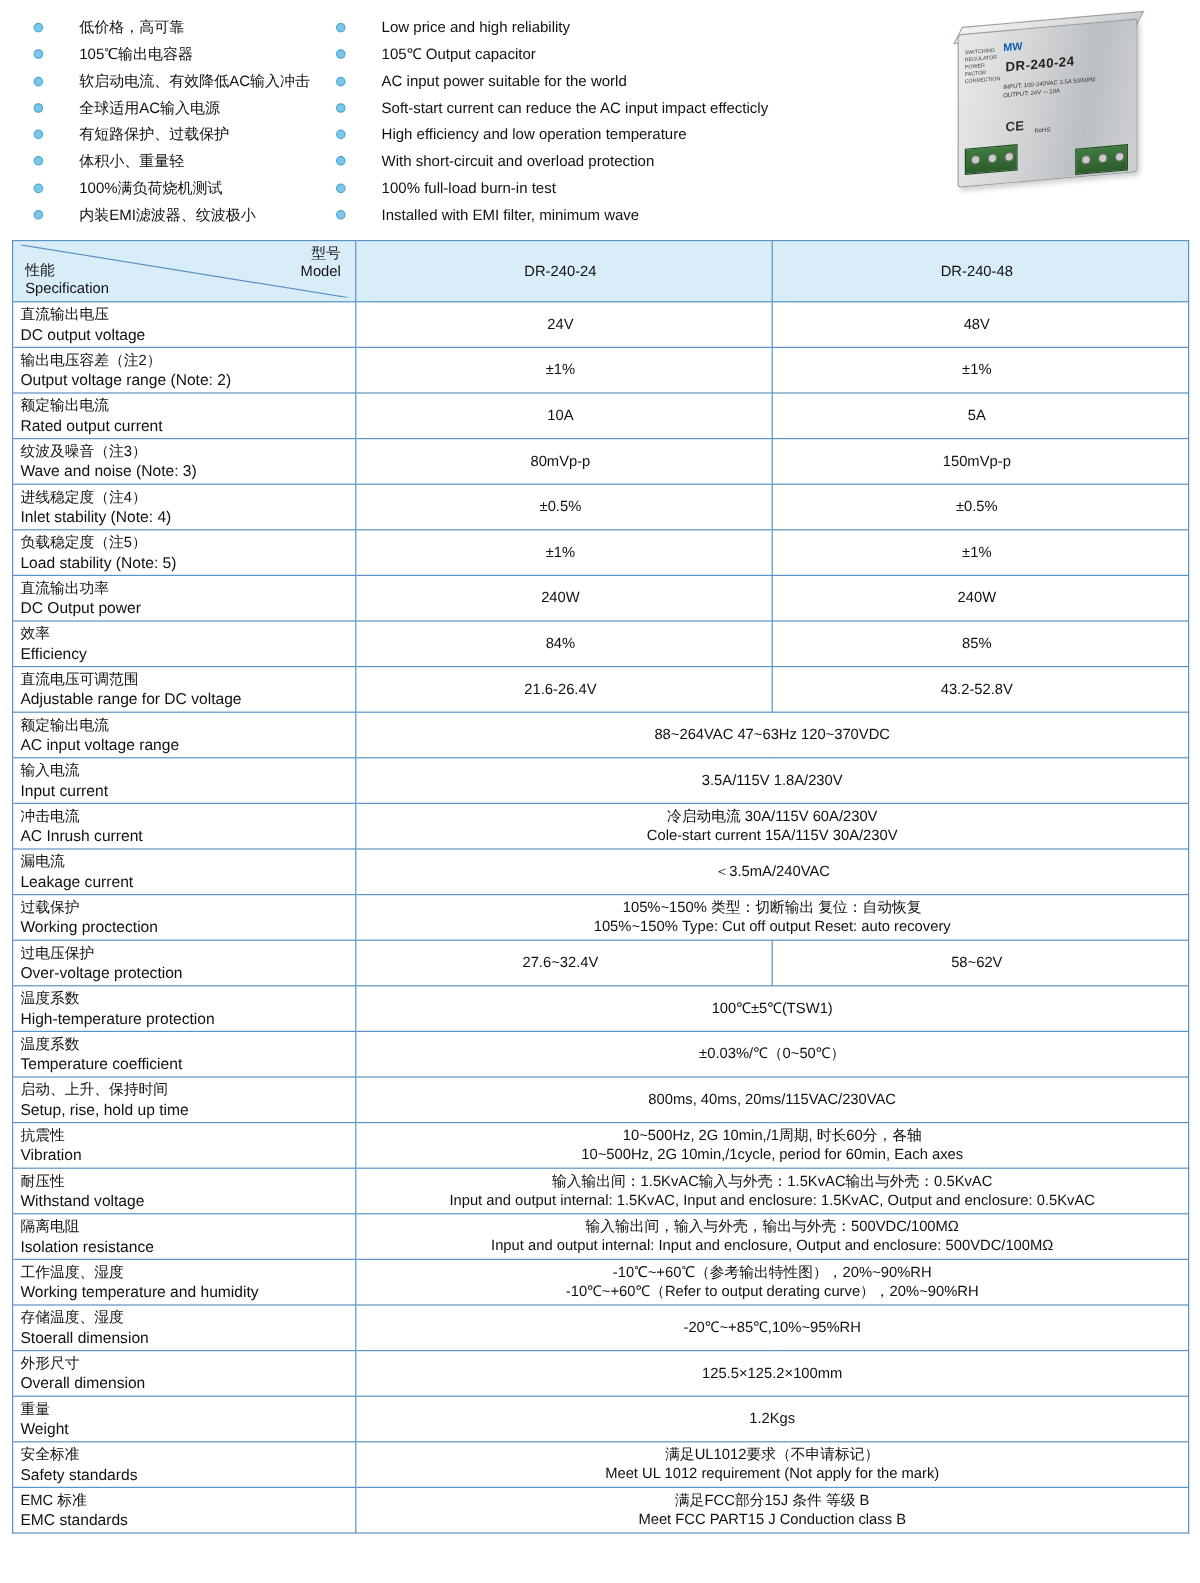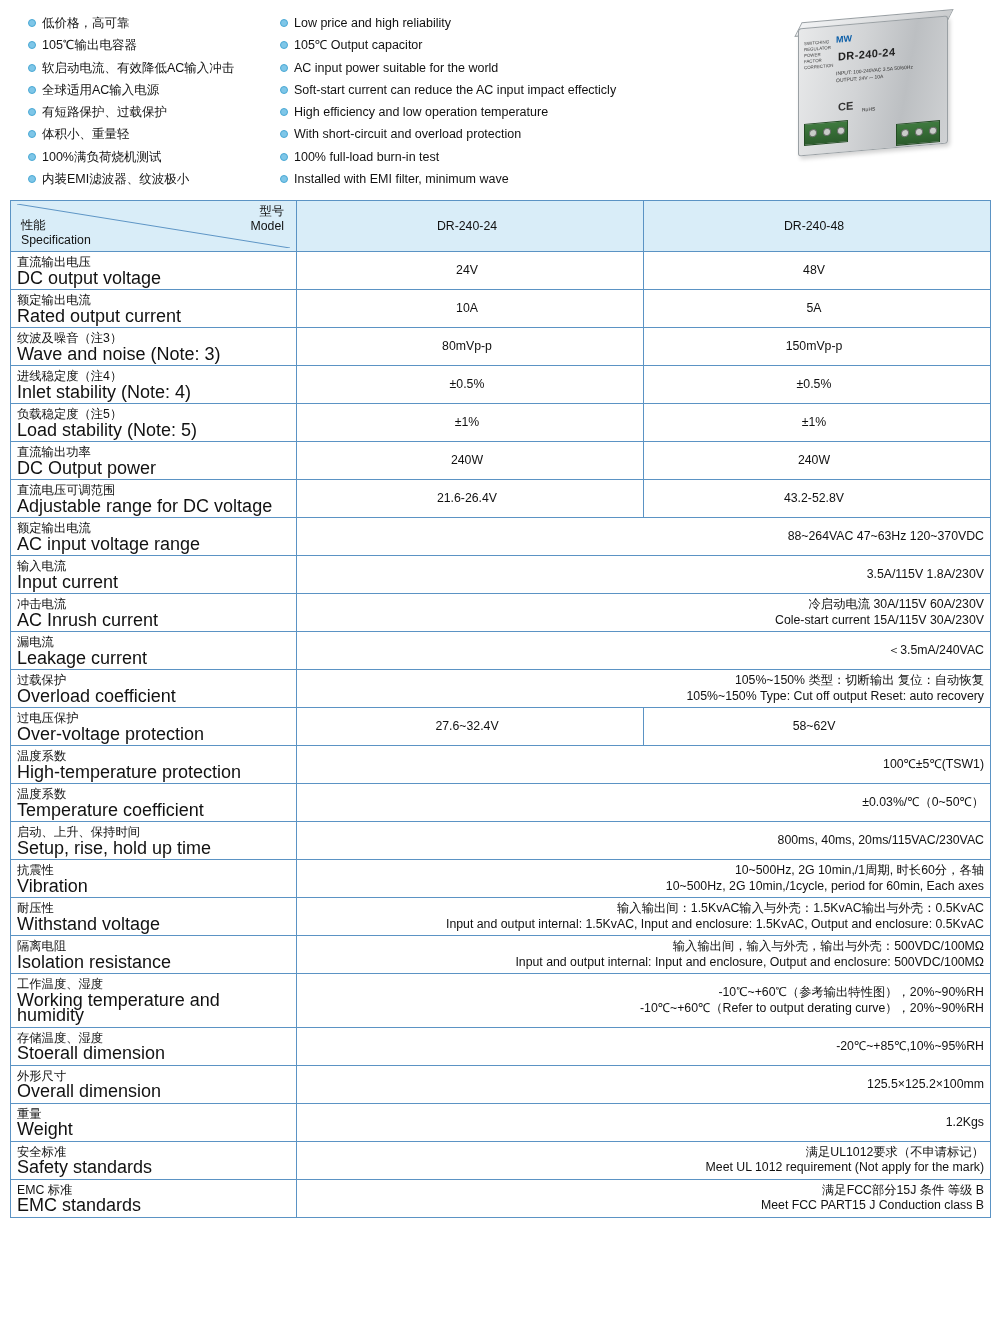--- a/index.html
+++ b/index.html
@@ -24,20 +24,21 @@
   }
   .feat-col { display: flex; flex-direction: column; }
   .feat-col.cn { width: 270px; padding-left: 18px; }
   .feat-col.en { width: 470px; }
   .feat-row {
     display: flex; align-items: flex-start;
     height: 22.3px;
     font-size: 12.5px;
     line-height: 22.3px;
     white-space: nowrap;
+    gap: 24px;
   }
   .bullet {
     width: 8px; height: 8px; border-radius: 50%;
     background: #7ec6e8;
     border: 1px solid #4aa8d4;
     margin: 7px 6px 0 0;
     flex: 0 0 auto;
   }
   .feat-text { font-size: 12.5px; }
 
@@ -121,24 +122,24 @@
     font-size: 12.3px;
     line-height: 15.5px;
     vertical-align: middle;
     background: #ffffff;
   }
   td.lbl {
     width: 286px;
     background: #d9edf8;
     padding-left: 6px;
   }
-  td.val { text-align: right; padding-left: 10px; }
+  td.val { text-align: center; padding-left: 10px; }
   td.val.c { text-align: center; padding-left: 0; }
   .cn-l { display: block; font-size: 12.3px; }
-  .en-l { display: block; font-size: 18px; }
+  .en-l { display: block; font-size: 13px; }
 
   
   tr.head td { background: #d9edf8; height: 51px; }
   .hdr-cell { position: relative; height: 44px; }
   .hdr-model {
     position: absolute; right: 6px; top: 0;
     text-align: right; font-size: 12.3px; line-height: 15px;
   }
   .hdr-spec {
     position: absolute; left: 4px; bottom: 0;
@@ -277,20 +278,28 @@
     <tr>
           <td class="lbl">
             <span class="cn-l">直流输出电压</span>
             <span class="en-l">DC output voltage</span>
           </td>
           <td class="val c">24V</td>
           <td class="val c">48V</td>
         </tr>
         <tr>
           <td class="lbl">
+            <span class="cn-l">输出电压容差（注2）</span>
+            <span class="en-l">Output voltage range (Note: 2)</span>
+          </td>
+          <td class="val c">±1%</td>
+          <td class="val c">±1%</td>
+        </tr>
+        <tr>
+          <td class="lbl">
             <span class="cn-l">额定输出电流</span>
             <span class="en-l">Rated output current</span>
           </td>
           <td class="val c">10A</td>
           <td class="val c">5A</td>
         </tr>
         <tr>
           <td class="lbl">
             <span class="cn-l">纹波及噪音（注3）</span>
             <span class="en-l">Wave and noise (Note: 3)</span>
@@ -317,20 +326,28 @@
         <tr>
           <td class="lbl">
             <span class="cn-l"> 直流输出功率</span>
             <span class="en-l"> DC Output power</span>
           </td>
           <td class="val c">240W</td>
           <td class="val c">240W</td>
         </tr>
         <tr>
           <td class="lbl">
+            <span class="cn-l">效率</span>
+            <span class="en-l">Efficiency</span>
+          </td>
+          <td class="val c">84%</td>
+          <td class="val c">85%</td>
+        </tr>
+        <tr>
+          <td class="lbl">
             <span class="cn-l">直流电压可调范围</span>
             <span class="en-l">Adjustable range for DC voltage</span>
           </td>
           <td class="val c">21.6-26.4V</td>
           <td class="val c">43.2-52.8V</td>
         </tr>
         <tr>
           <td class="lbl">
             <span class="cn-l">额定输出电流</span>
             <span class="en-l">AC input voltage range</span>
@@ -354,21 +371,21 @@
         <tr>
           <td class="lbl">
             <span class="cn-l">漏电流</span>
             <span class="en-l">Leakage current</span>
           </td>
           <td class="val" colspan="2">＜3.5mA/240VAC</td>
         </tr>
         <tr>
           <td class="lbl">
             <span class="cn-l">过载保护</span>
-            <span class="en-l">Overload coefficient</span>
+            <span class="en-l">Working proctection</span>
           </td>
           <td class="val" colspan="2">105%~150%  类型：切断输出  复位：自动恢复<br>105%~150% Type: Cut off output  Reset: auto recovery</td>
         </tr>
         <tr>
           <td class="lbl">
             <span class="cn-l">过电压保护</span>
             <span class="en-l">Over-voltage protection</span>
           </td>
           <td class="val c">27.6~32.4V</td>
           <td class="val c">58~62V</td>

